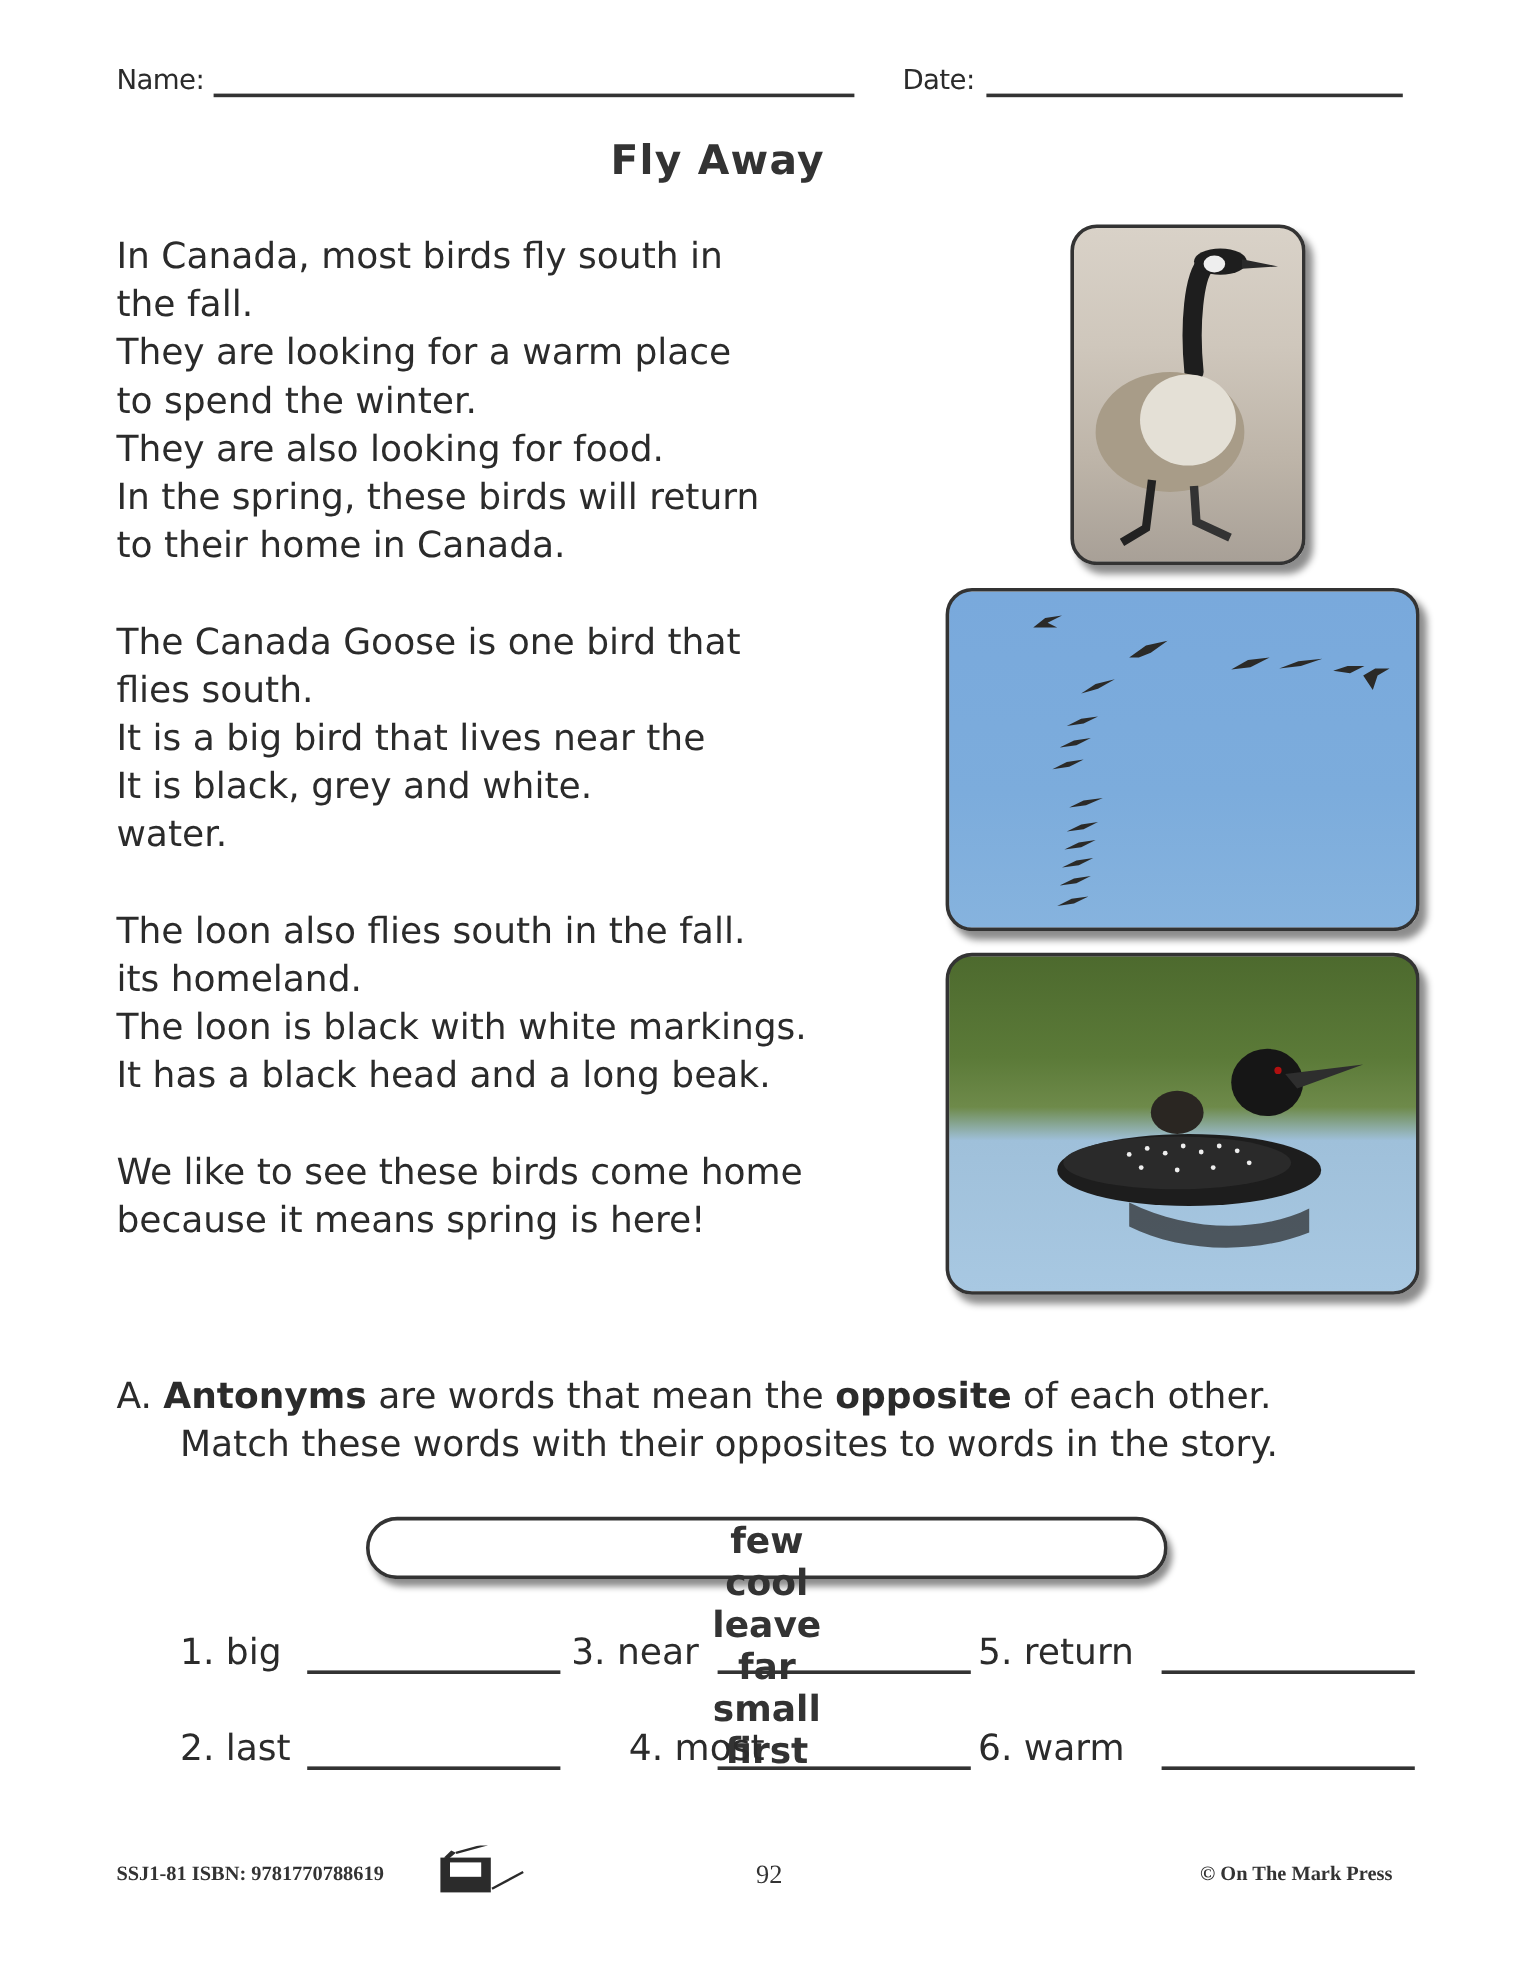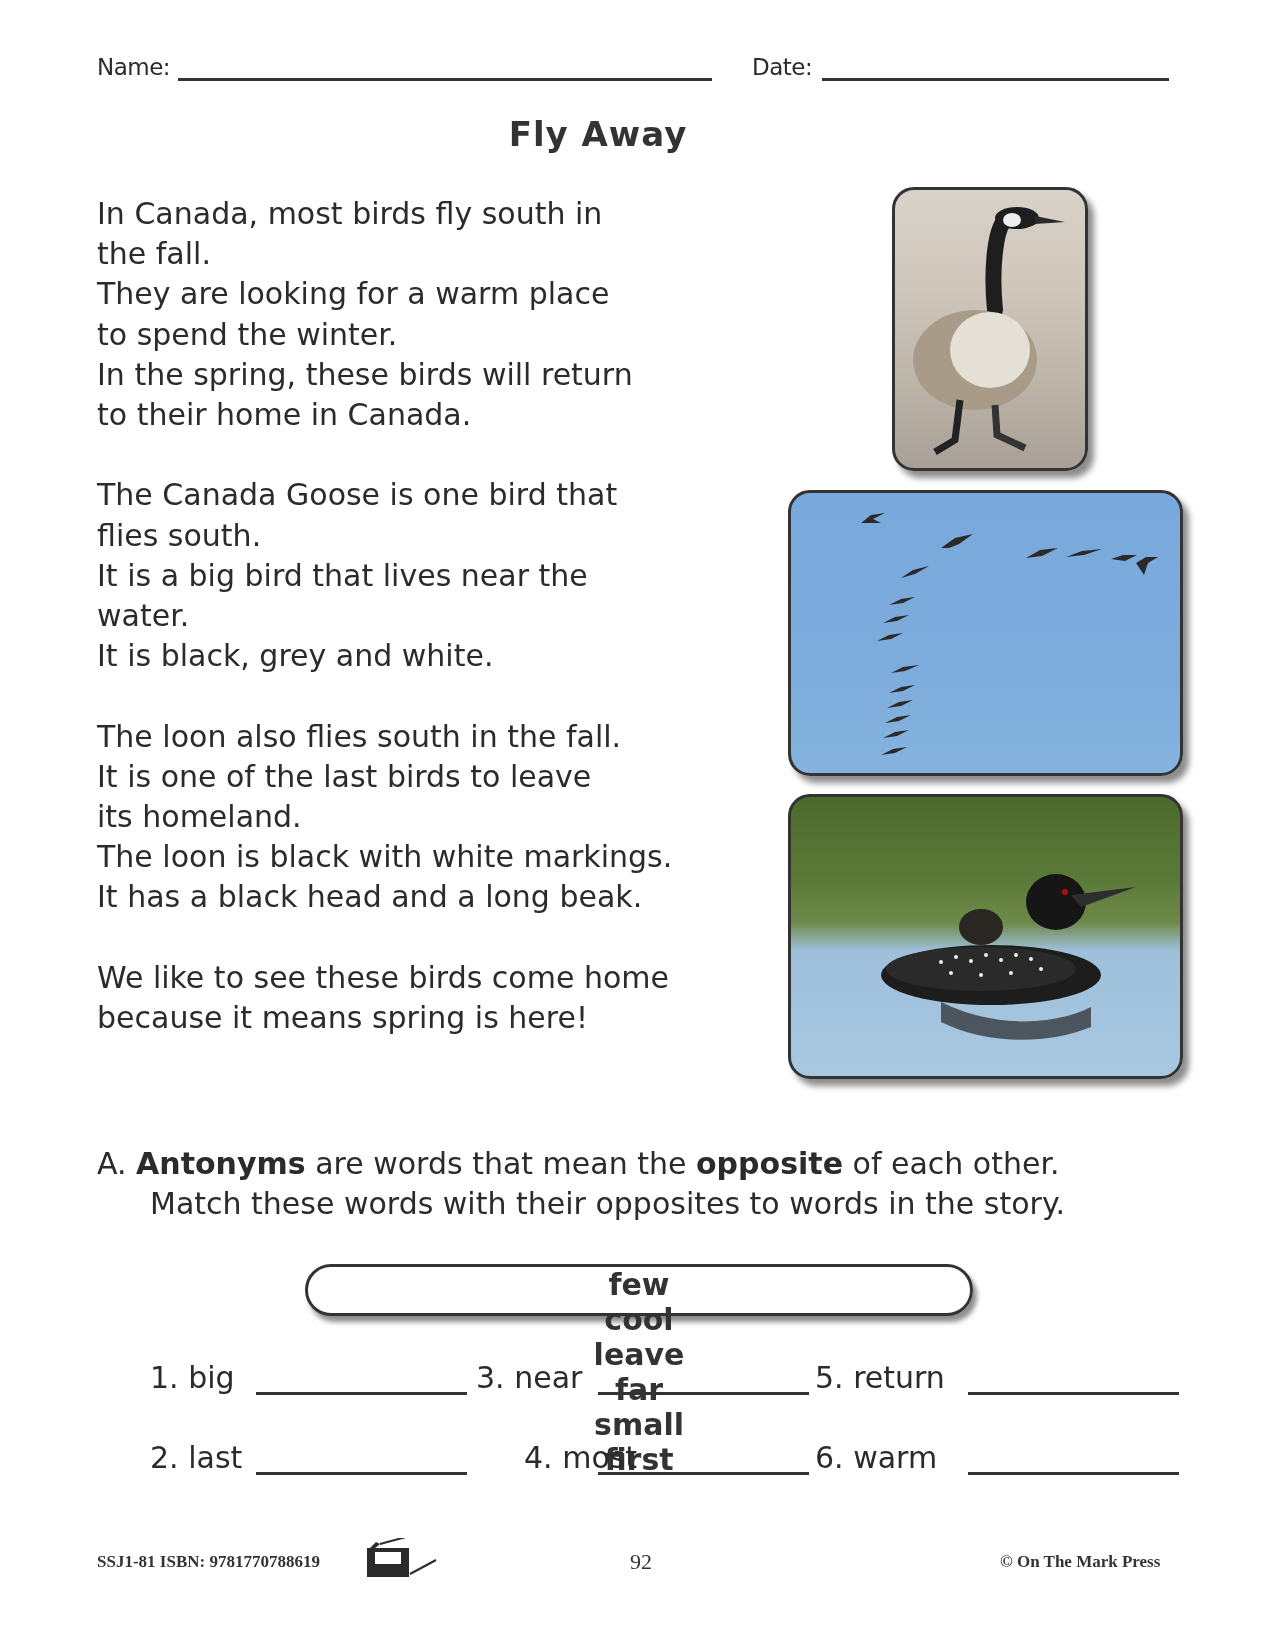--- a/index.html
+++ b/index.html
@@ -51,33 +51,33 @@
 <div class="abs hdr-line" style="left:822px; top:78px; width:347px;"></div>
 
 <div class="abs title" style="top:114px;">Fly Away</div>
 
 <div class="abs story">
   <p>
     <span class="ln">In Canada, most birds fly south in</span>
     <span class="ln">the fall.</span>
     <span class="ln">They are looking for a warm place</span>
     <span class="ln">to spend the winter.</span>
+    <span class="ln">They are also looking for food.</span>
     <span class="ln">In the spring, these birds will return</span>
     <span class="ln">to their home in Canada.</span>
   </p>
   <p>
     <span class="ln">The Canada Goose is one bird that</span>
     <span class="ln">flies south.</span>
     <span class="ln">It is a big bird that lives near the</span>
+    <span class="ln">It is black, grey and white.</span>
     <span class="ln">water.</span>
-    <span class="ln">It is black, grey and white.</span>
   </p>
   <p>
     <span class="ln">The loon also flies south in the fall.</span>
-    <span class="ln">It is one of the last birds to leave</span>
     <span class="ln">its homeland.</span>
     <span class="ln">The loon is black with white markings.</span>
     <span class="ln">It has a black head and a long beak.</span>
   </p>
   <p>
     <span class="ln">We like to see these birds come home</span>
     <span class="ln">because it means spring is here!</span>
   </p>
 </div>
 

